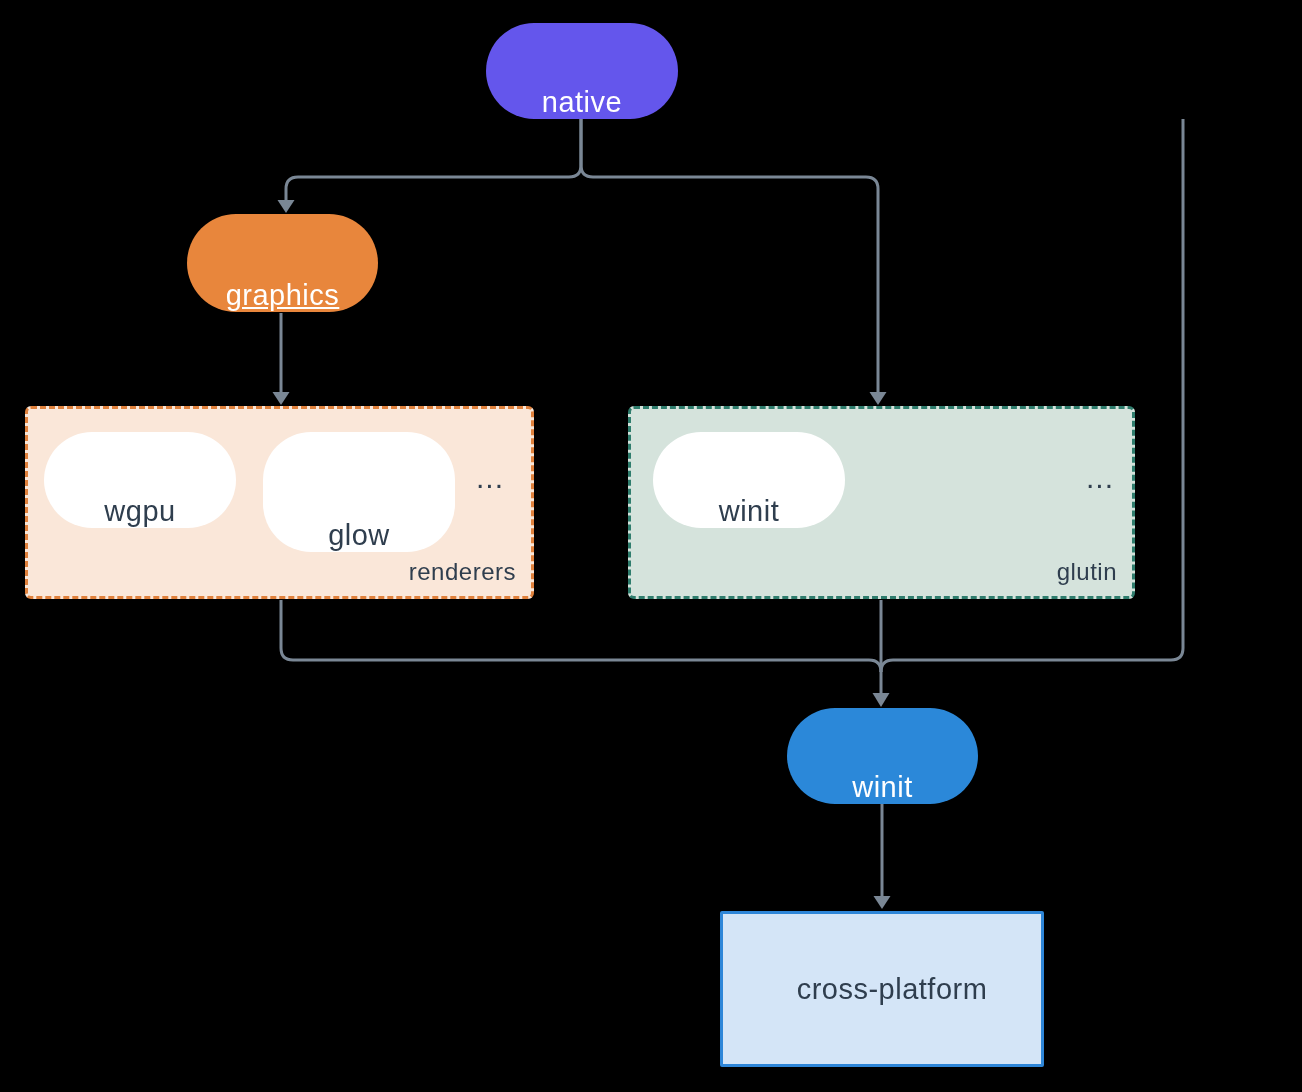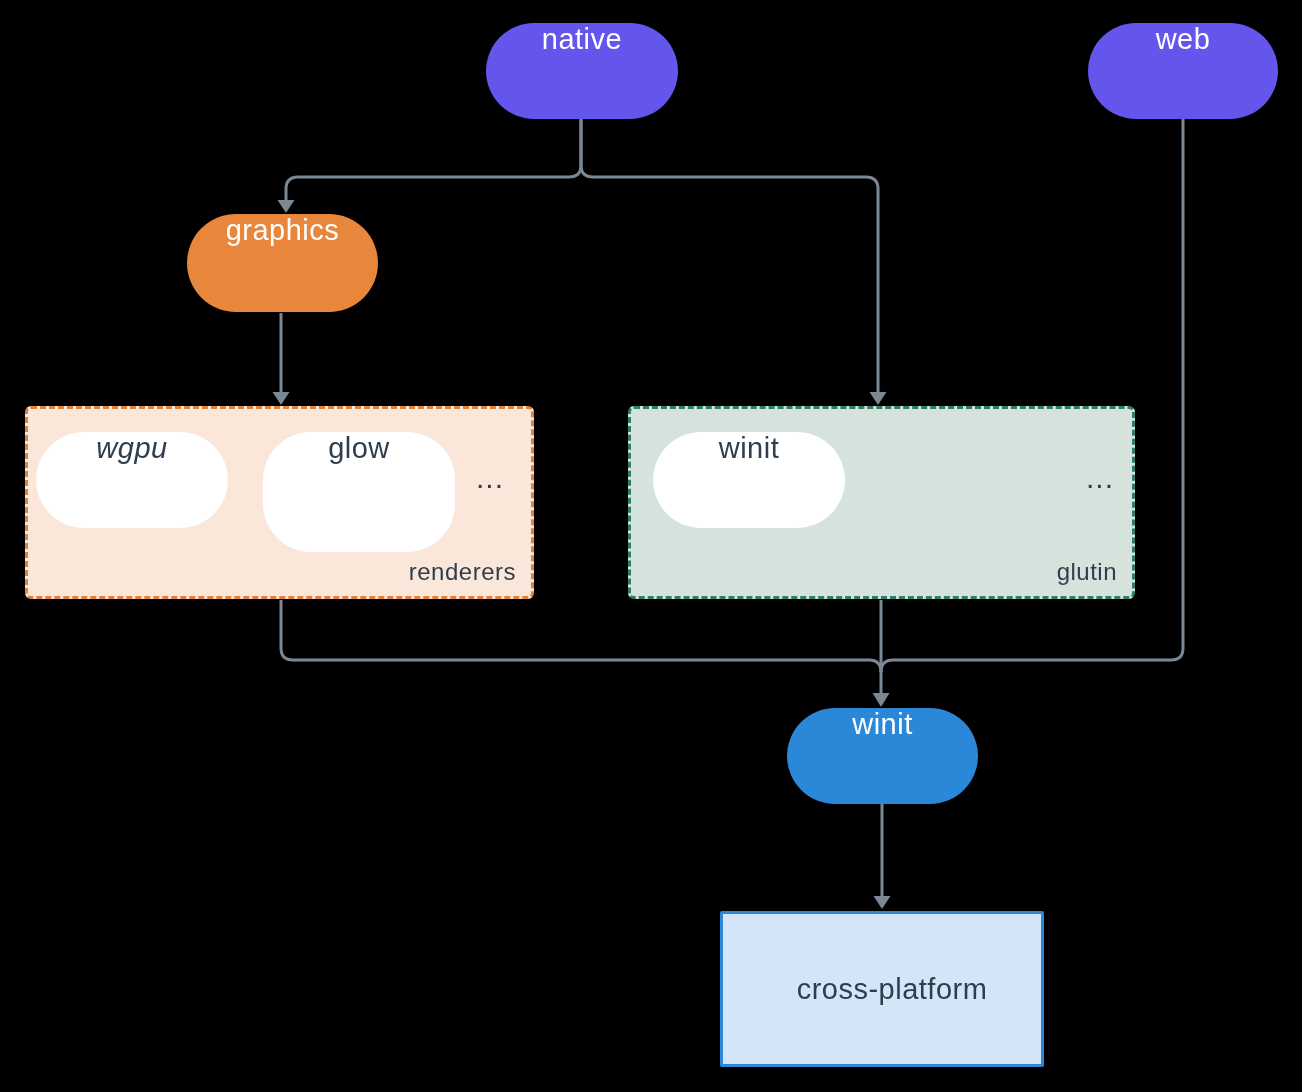--- a/index.html
+++ b/index.html
@@ -4,25 +4,25 @@
 <style>
   html,body{margin:0;padding:0;background:#000;}
   .canvas{
     position:relative;width:1302px;height:1092px;background:var(--bg,#000);
     font-family:"Liberation Sans",sans-serif;overflow:hidden;
   }
   svg.wires{position:absolute;left:0;top:0;width:1302px;height:1092px;}
   svg.wires path{stroke:var(--line,#7a8795);stroke-width:3;fill:none;}
   svg.wires polygon{fill:var(--line,#7a8795);stroke:none;}
   .pill{
-    position:absolute;display:flex;align-items:flex-start;justify-content:center;
+    position:absolute;display:flex;align-items:flex-end;justify-content:center;
     border-radius:48px;color:#fff;font-size:29px;letter-spacing:.5px;
   }
   .pill.purple{background:var(--purple,#6456ec);}
-  .pill.orange{background:var(--orange,#e8863c);}
+  .pill.orange{background:var(--orange,#e8863c);text-decoration:underline;}
   .pill.blue{background:var(--blue,#2b88d9);}
   .pill.white{background:var(--white,#ffffff);color:var(--dark,#2f3e4e);}
   .group-box{
     position:absolute;box-sizing:border-box;border-radius:6px;border:3px dashed;
   }
   .group-box.renderers{background:var(--renderers-bg,#fae7d9);border-color:var(--renderers-border,#e0813c);}
   .group-box.shells{background:var(--shells-bg,#d5e3dc);border-color:var(--shells-border,#2f7d6d);padding-left:34px;}
   .group-label{
     position:absolute;right:15px;bottom:10px;color:var(--dark,#2f3e4e);
     font-size:24px;letter-spacing:.5px;
@@ -63,30 +63,27 @@
     <polygon points="872.5,693 889.5,693 881,707"></polygon>
 
     <path d="M 882,804 L 882,896"></path>
     <polygon points="873.5,896 890.5,896 882,909"></polygon>
   </svg>
 
   <div class="pill purple" style="left:486px;top:23px;width:192px;height:96px;">
     <span>native</span>
   </div>
 
-  <div class="pill purple" style="left:1088px;top:23px;width:190px;height:96px;">
-    <span>web</span>
-  </div>
 
   <div class="pill orange" style="left:187px;top:214px;width:191px;height:98px;border-radius:49px;">
     <span>graphics</span>
   </div>
 
   <div class="group-box renderers" style="left:25px;top:406px;width:509px;height:193px;">
-    <div class="pill white" style="left:8px;top:23px;width:192px;height:96px;font-style:italic;">
+    <div class="pill white" style="left:16px;top:23px;width:192px;height:96px;">
       <span>wgpu</span>
     </div>
     <div class="pill white" style="left:235px;top:23px;width:192px;height:120px;">
       <span>glow</span>
     </div>
     <div class="ellipsis" style="left:448px;top:52px;">...</div>
     <div class="group-label">renderers</div>
   </div>
 
   <div class="group-box shells" style="left:628px;top:406px;width:507px;height:193px;">

